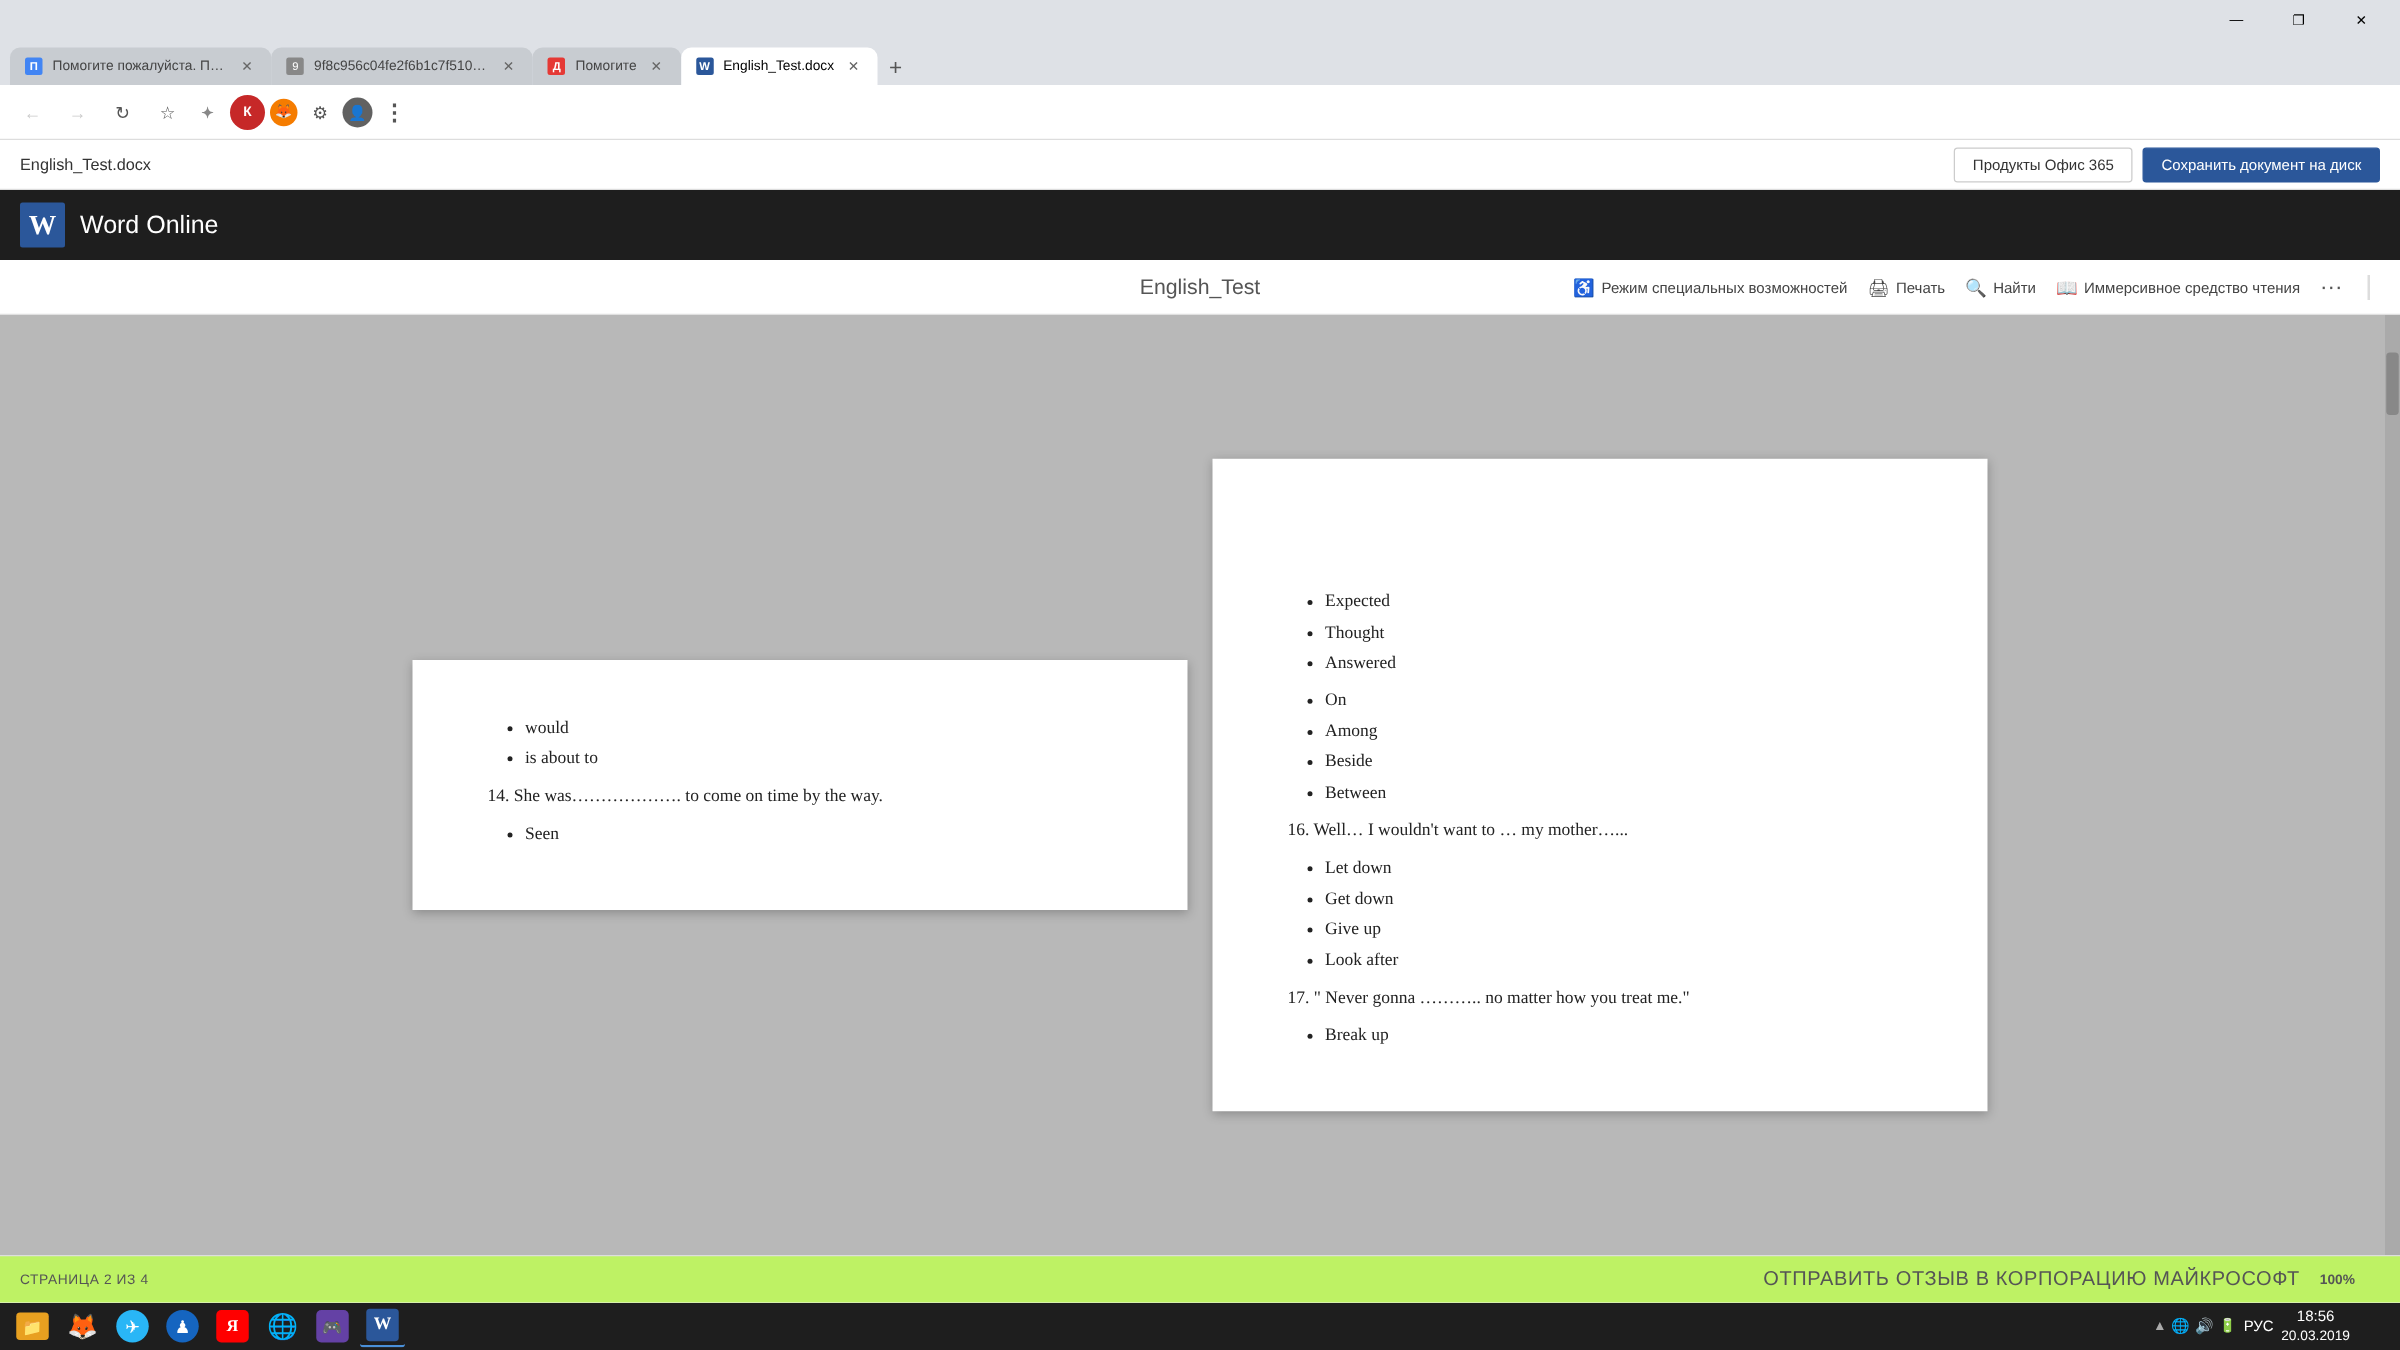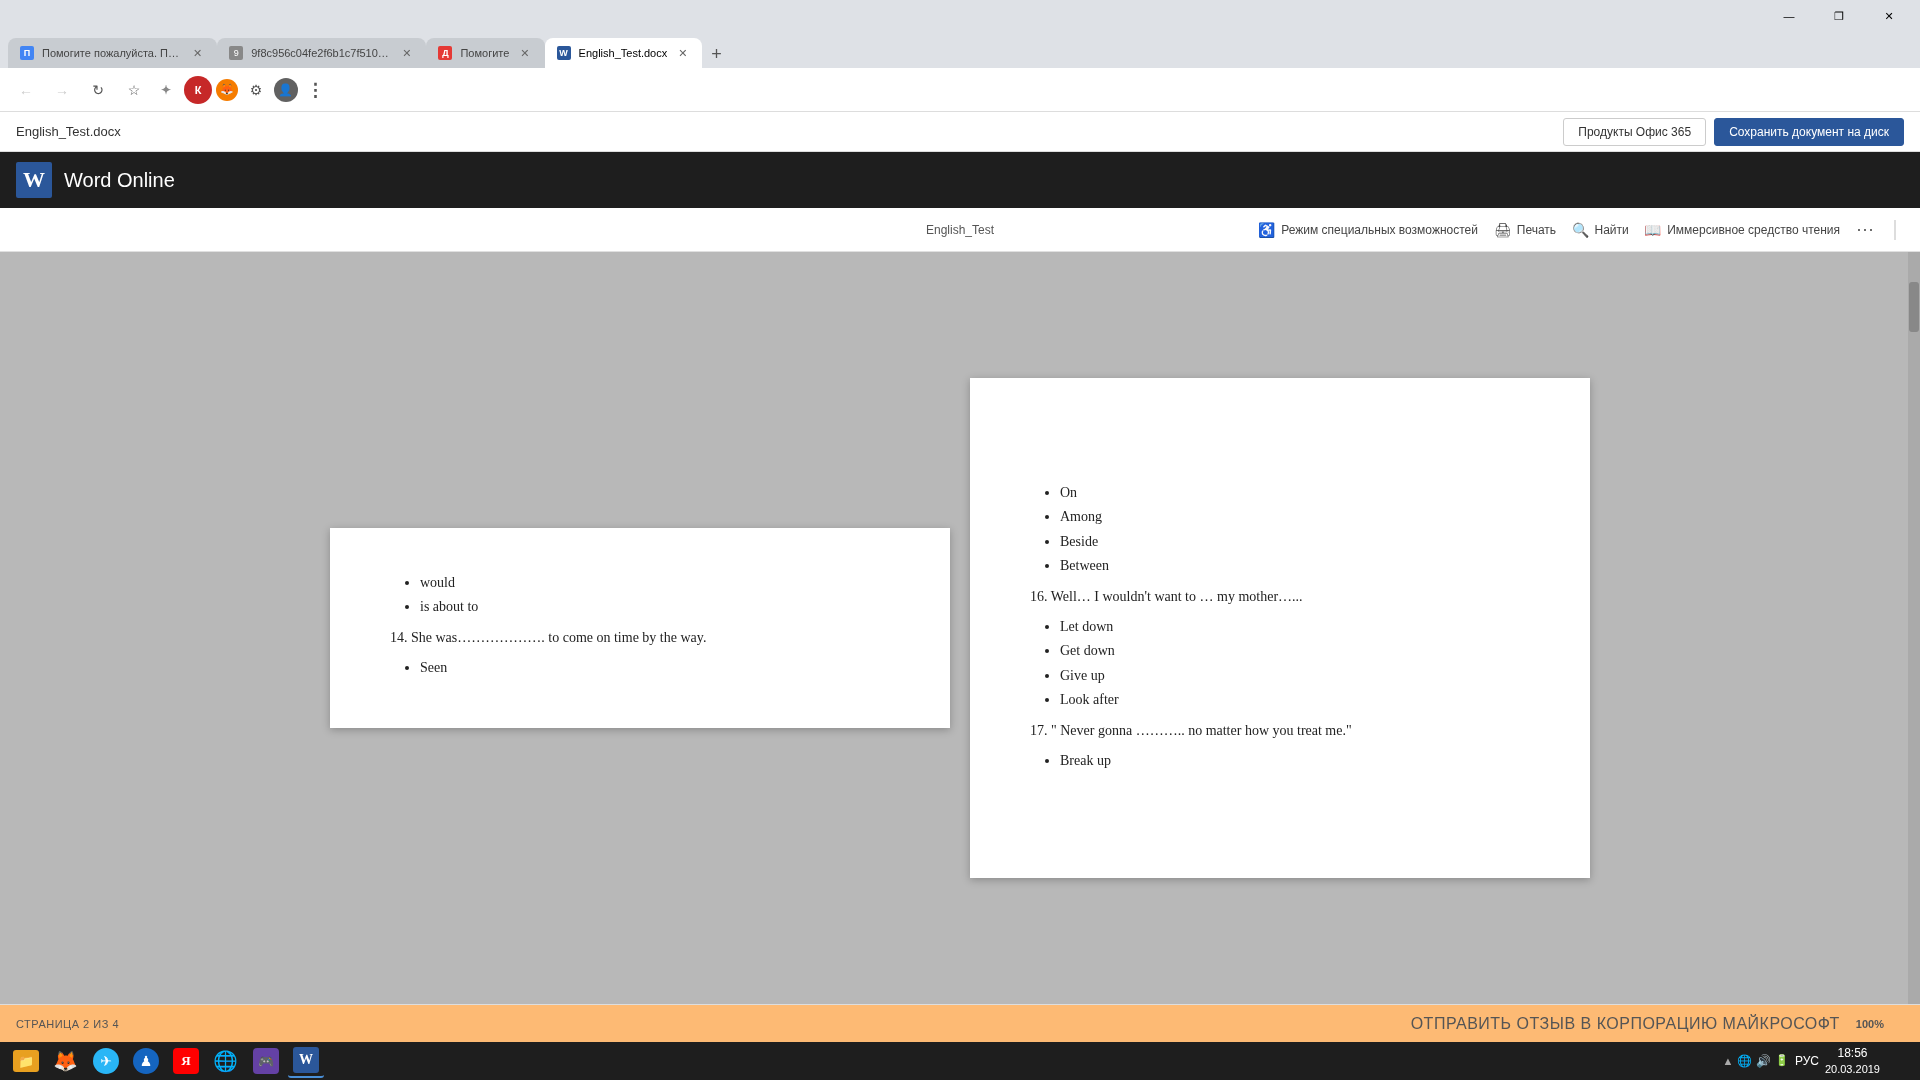--- a/index.html
+++ b/index.html
@@ -210,21 +210,21 @@
       display: flex;
       align-items: center;
       padding: 0 20px;
       border-bottom: 1px solid #e0e0e0;
       gap: 20px;
     }
     .doc-name-center {
       position: absolute;
       left: 50%;
       transform: translateX(-50%);
-      font-size: 12px;
+      font-size: 17px;
       color: #555;
     }
     .toolbar-actions {
       margin-left: auto;
       display: flex;
       align-items: center;
       gap: 16px;
     }
     .toolbar-action {
       display: flex;
@@ -280,21 +280,21 @@
     }
     .doc-page p {
       margin-bottom: 8px;
     }
     .question-text {
       margin-bottom: 6px;
     }
 
     
     .status-bar {
-      background: #fdba74;
+      background: #bef264;
       height: 38px;
       display: flex;
       align-items: center;
       padding: 0 16px;
       font-size: 12px;
       color: #555;
       border-top: 1px solid #ddd;
     }
     .status-right {
       margin-left: auto;
@@ -449,20 +449,25 @@
         <li>is about to</li>
       </ul>
       <p class="question-text">14. She was………………. to come on time by the way.</p>
       <ul>
         <li>Seen</li>
       </ul>
     </div>
 
     <div class="doc-page" style="min-height:500px;">
       <div style="height:60px;"></div>
+      <ul>
+        <li>Expected</li>
+        <li>Thought</li>
+        <li>Answered</li>
+      </ul>
 
       <ul>
         <li>On</li>
         <li>Among</li>
         <li>Beside</li>
         <li>Between</li>
       </ul>
 
       <p class="question-text">16.  Well… I wouldn't want to … my mother…...</p>
       <ul>

